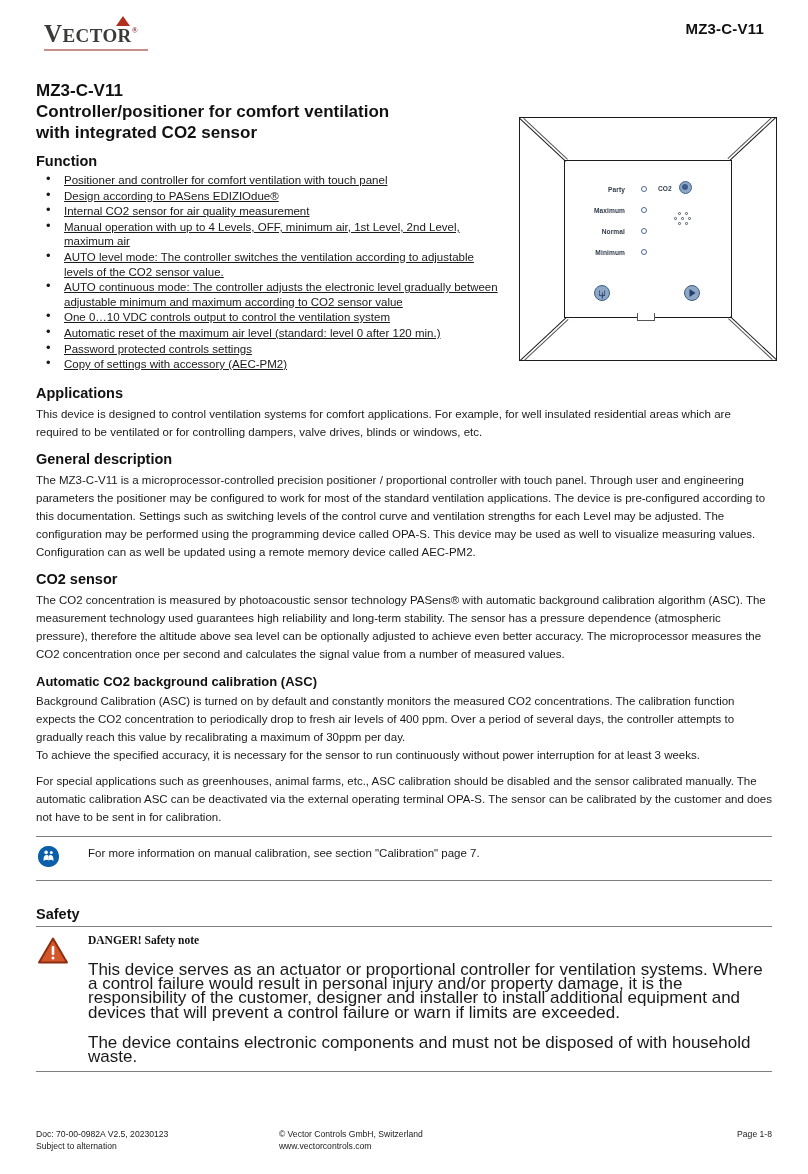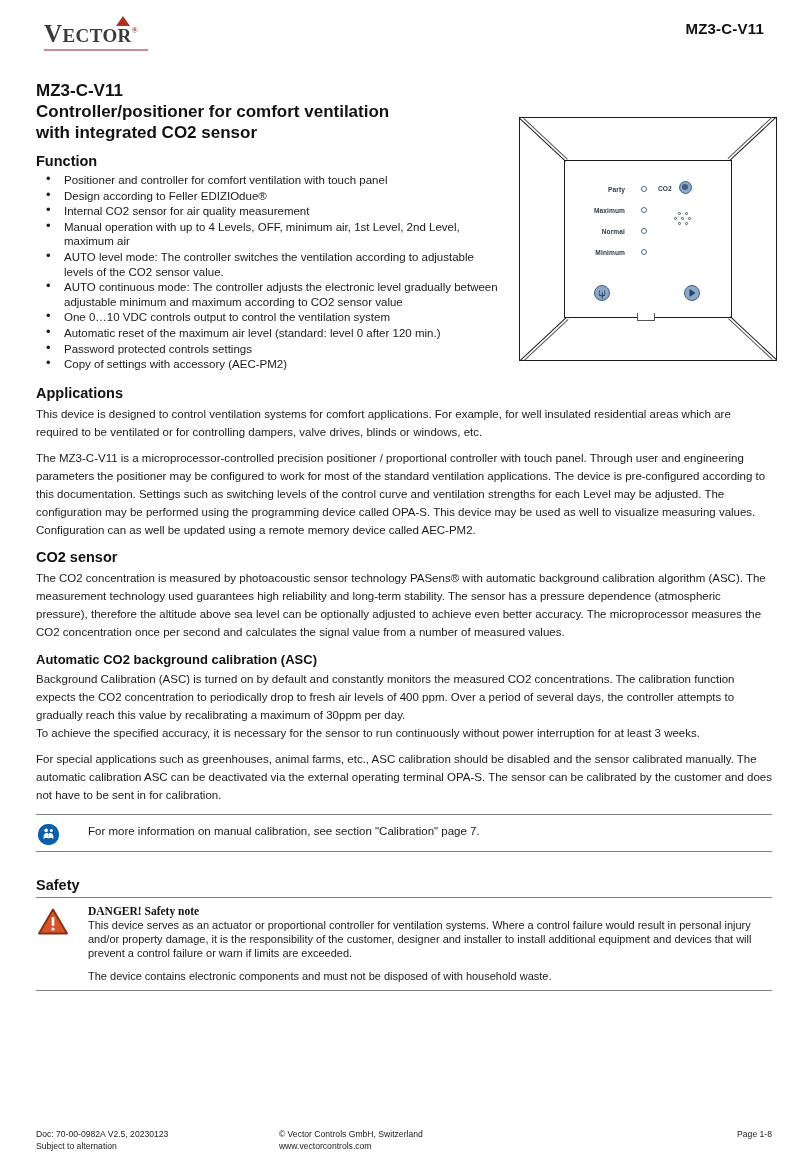--- a/index.html
+++ b/index.html
@@ -123,20 +123,21 @@
     margin: 2px 0 0 0;
     padding: 0;
   }
   ul.features li {
     position: relative;
     font-size: 11.5px;
     line-height: 14.6px;
     padding-left: 28px;
     margin-bottom: 1px;
     color: #1a1a1a;
+    text-decoration: underline;
   }
   ul.features li::before {
     content: "\2022";
     position: absolute;
     left: 10px; top: -1px;
     font-size: 13px;
     color: #1a1a1a;
   }
 
   
@@ -271,21 +272,21 @@
     border-bottom: 4px solid transparent;
     border-left: 6px solid #25406b;
   }
 
   
   .note {
     position: relative;
     margin-top: 10px;
     border-top: 1.2px solid #7f7f7f;
     border-bottom: 1.2px solid #7f7f7f;
-    padding: 9px 0 3px 0;
+    padding: 9px 0 10px 0;
     min-height: 24px;
   }
   .note-icon {
     position: absolute;
     left: 2px; top: 9px;
     width: 21px; height: 21px;
     border-radius: 50%;
     background: #0a5fab;
   }
   .note-icon svg { display:block; }
@@ -314,23 +315,23 @@
   }
   .safety-title {
     font-size: 11.5px;
     font-weight: bold;
     line-height: 14.2px;
     margin: 0 0 0 0;
     color: #111;
     font-family: Liberation Serif, serif;
   }
   .safety-body p {
-    font-size: 11px;
+    font-size: 17px;
     line-height: 14.2px;
-    margin: 0 0 8px 0;
+    margin: 16px 0 8px 0;
     color: #1a1a1a;
   }
   .safety-body p:last-child { margin-bottom: 0; }
 
   
   .footer {
     position: absolute;
     left: 36px; bottom: 22px;
     width: 736px;
     display: flex;
@@ -417,35 +418,36 @@
     <div class="col-left">
       <h1 class="doc-code">MZ3-C-V11</h1>
       <h1 class="doc-title">
         <span>Controller/positioner for comfort ventilation</span><br>
         <span>with integrated CO2 sensor</span>
       </h1>
 
       <h2>Function</h2>
       <ul class="features">
         <li>Positioner and controller for comfort ventilation with touch panel</li>
-        <li>Design according to Feller EDIZIOdue®</li>
+        <li>Design according to PASens EDIZIOdue®</li>
         <li>Internal CO2 sensor for air quality measurement</li>
         <li>Manual operation with up to 4 Levels, OFF, minimum air, 1st Level, 2nd Level, maximum air</li>
         <li>AUTO level mode: The controller switches the ventilation according to adjustable levels of the CO2 sensor value.</li>
         <li>AUTO continuous mode: The controller adjusts the electronic level gradually between adjustable minimum and maximum according to CO2 sensor value</li>
         <li>One 0…10 VDC controls output to control the ventilation system</li>
         <li>Automatic reset of the maximum air level (standard: level 0 after 120 min.)</li>
         <li>Password protected controls settings</li>
         <li>Copy of settings with accessory (AEC-PM2)</li>
       </ul>
     </div>
 
     <h2 style="margin-top:12px;">Applications</h2>
     <p class="body">This device is designed to control ventilation systems for comfort applications. For example, for well insulated residential areas which are required to be ventilated or for controlling dampers, valve drives, blinds or windows, etc.</p>
 
+    <h2>General description</h2>
     <p class="body">The MZ3-C-V11 is a microprocessor-controlled precision positioner / proportional controller with touch panel. Through user and engineering parameters the positioner may be configured to work for most of the standard ventilation applications. The device is pre-configured according to this documentation. Settings such as switching levels of the control curve and ventilation strengths for each Level may be adjusted. The configuration may be performed using the programming device called OPA-S. This device may be used as well to visualize measuring values. Configuration can as well be updated using a remote memory device called AEC-PM2.</p>
 
     <h2>CO2 sensor</h2>
     <p class="body">The CO2 concentration is measured by photoacoustic sensor technology PASens® with automatic background calibration algorithm (ASC). The measurement technology used guarantees high reliability and long-term stability. The sensor has a pressure dependence (atmospheric pressure), therefore the altitude above sea level can be optionally adjusted to achieve even better accuracy. The microprocessor measures the CO2 concentration once per second and calculates the signal value from a number of measured values.</p>
 
     <h3>Automatic CO2 background calibration (ASC)</h3>
     <p class="body tight">Background Calibration (ASC) is turned on by default and constantly monitors the measured CO2 concentrations. The calibration function expects the CO2 concentration to periodically drop to fresh air levels of 400 ppm. Over a period of several days, the controller attempts to gradually reach this value by recalibrating a maximum of 30ppm per day.</p>
     <p class="body">To achieve the specified accuracy, it is necessary for the sensor to run continuously without power interruption for at least 3 weeks.</p>
     <p class="body">For special applications such as greenhouses, animal farms, etc., ASC calibration should be disabled and the sensor calibrated manually. The automatic calibration ASC can be deactivated via the external operating terminal OPA-S. The sensor can be calibrated by the customer and does not have to be sent in for calibration.</p>
 

